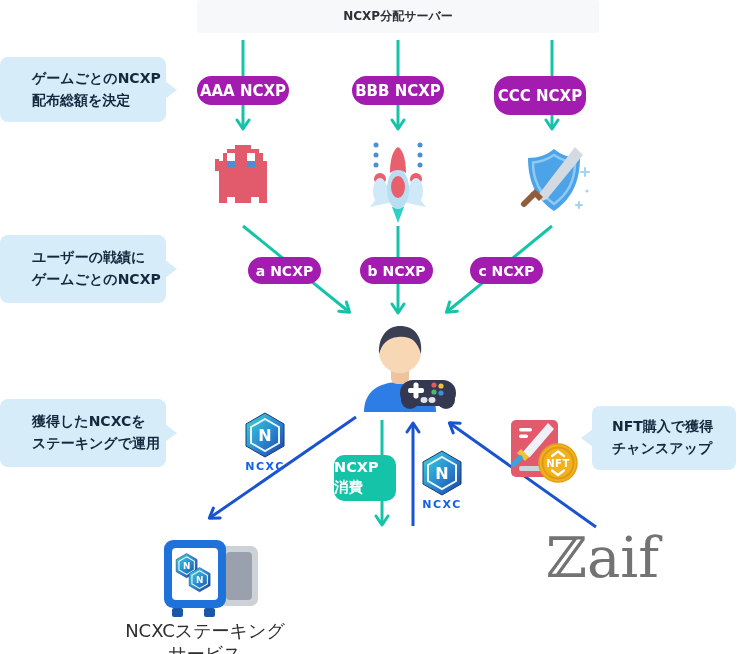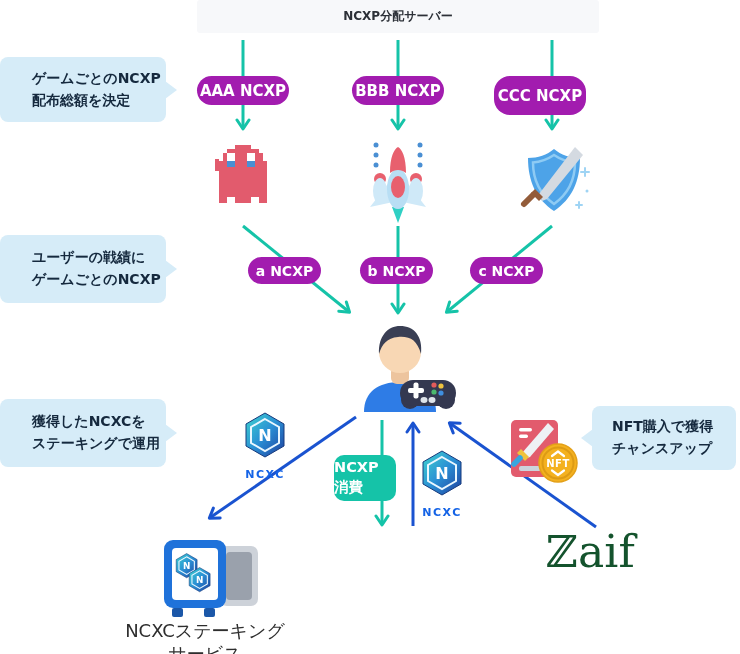--- a/index.html
+++ b/index.html
@@ -49,34 +49,34 @@
   }
   .pill.big{font-size:15px;}
   .pill.small{font-size:14px;}
 
   .consume-box{
     background:#15c3a8;color:#fff;border-radius:10px;
     display:flex;flex-direction:column;align-items:flex-start;justify-content:center;
     font-size:14.5px;font-weight:700;line-height:1.35;
   }
 
-  .coin-wrap{width:56px;display:flex;flex-direction:column;align-items:center;gap:8px;}
+  .coin-wrap{width:56px;display:flex;flex-direction:column;align-items:center;}
   .coin-label{
     margin-top:2px;text-align:center;
     font-size:11px;font-weight:700;color:#1463e6;letter-spacing:1.5px;
   }
 
   .staking-label{
     width:170px;text-align:center;
     font-size:18px;font-weight:500;color:#2e2e2e;line-height:1.25;
   }
 
   .zaif-logo{
     font-family:"DejaVu Serif","Liberation Serif",serif;
-    font-size:44px;color:#14532d;line-height:1;
+    font-size:56px;color:#737373;line-height:1;
   }
 </style>
 </head>
 <body>
 
 <div class="stage">
 
   <svg width="0" height="0" style="position:absolute" aria-hidden="true">
     <defs>
       <linearGradient id="coinGrad" x1="0" y1="0" x2="1" y2="1">

